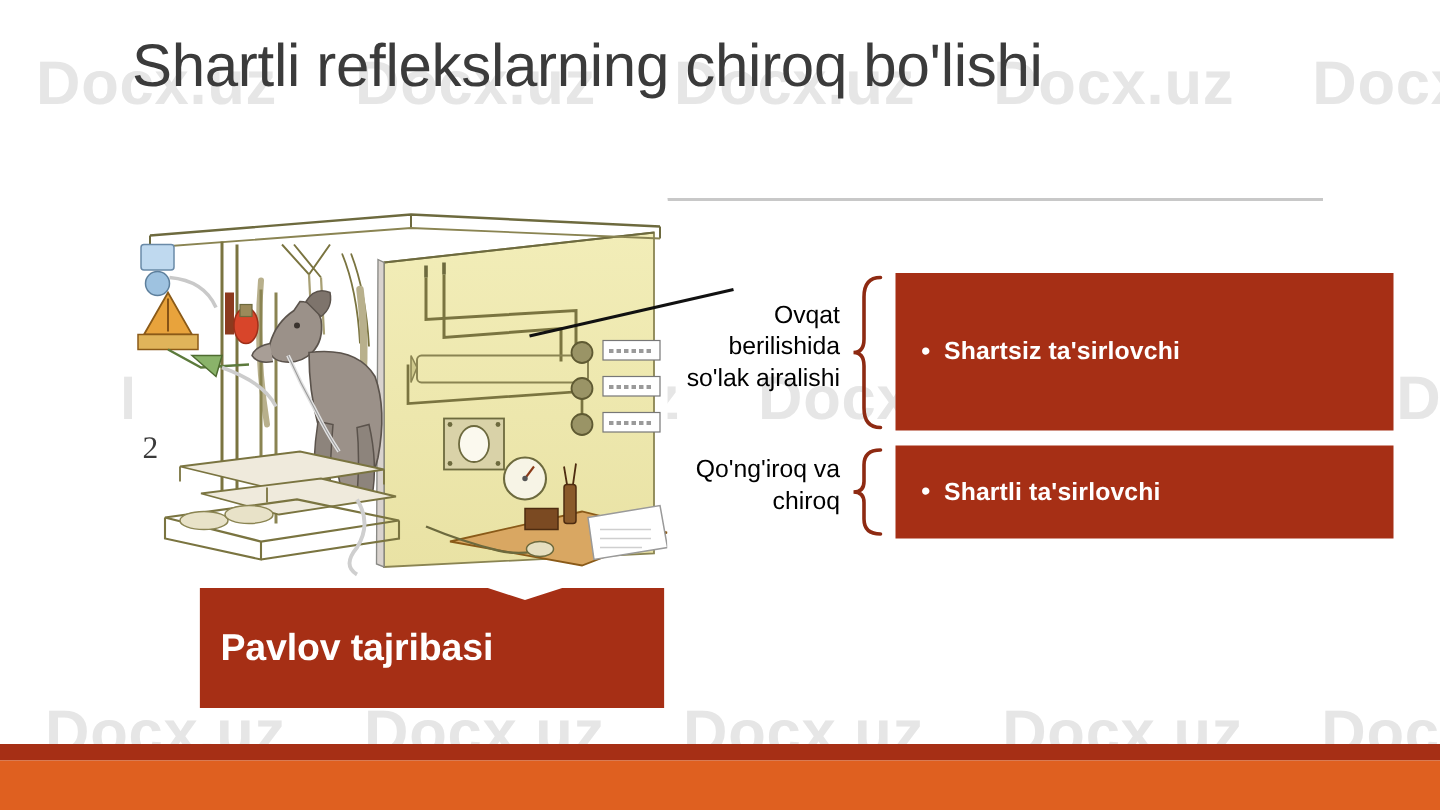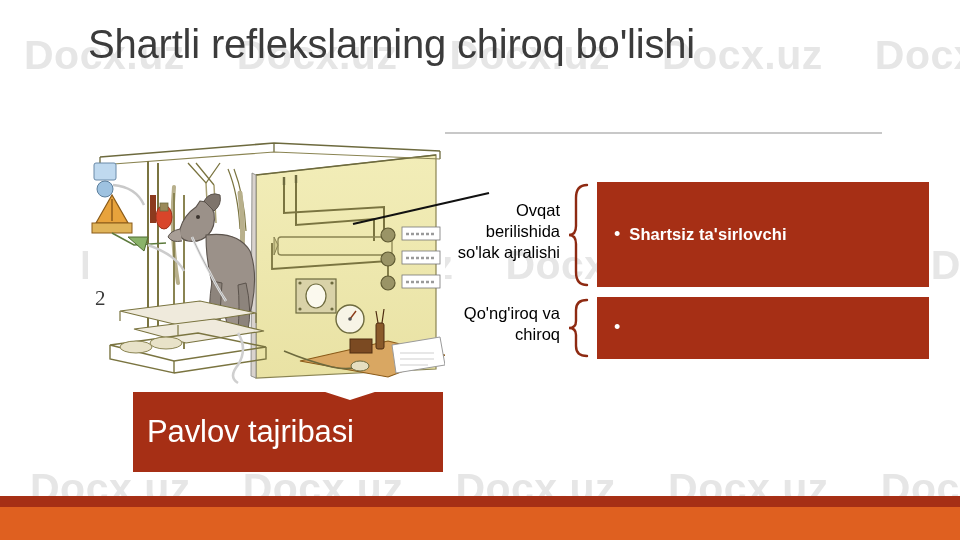--- a/index.html
+++ b/index.html
@@ -155,22 +155,22 @@
       70% 10%,
       78% 0%,
      100% 0%,
      100% 100%,
        0% 100%
     );
   }
   #caption-text {
     color: #ffffff;
     font-family: "Liberation Sans", sans-serif;
-    font-size: 31px;
-    font-weight: 400;
+    font-size: 25px;
+    font-weight: 700;
     letter-spacing: -0.1px;
   }
 
   
   #bottom-darkred {
     position: absolute;
     left: 0; top: 496px;
     width: 960px; height: 11px;
     background: #A62F15;
     z-index: 7;
@@ -335,20 +335,21 @@
     <path d="M20 3 Q9 3 9 13 L9 24 Q9 31 2 31 Q9 31 9 38 L9 49 Q9 59 20 59" fill="none" stroke="#8E2A12" stroke-width="2.4" stroke-linecap="round"></path>
   </svg>
 
   <div id="box-unconditioned" class="red-box">
     <span class="bullet-dot">•</span>
     <span class="red-box-text">Shartsiz ta'sirlovchi</span>
   </div>
 
   <div id="box-conditioned" class="red-box">
     <span class="bullet-dot">•</span>
+    <span class="red-box-text">Shartli ta'sirlovchi</span>
   </div>
 
   <div id="caption-box">
     <span id="caption-text">Pavlov tajribasi</span>
   </div>
 
   <div id="bottom-darkred"></div>
   <div id="bottom-orange"></div>
 
 </div>

